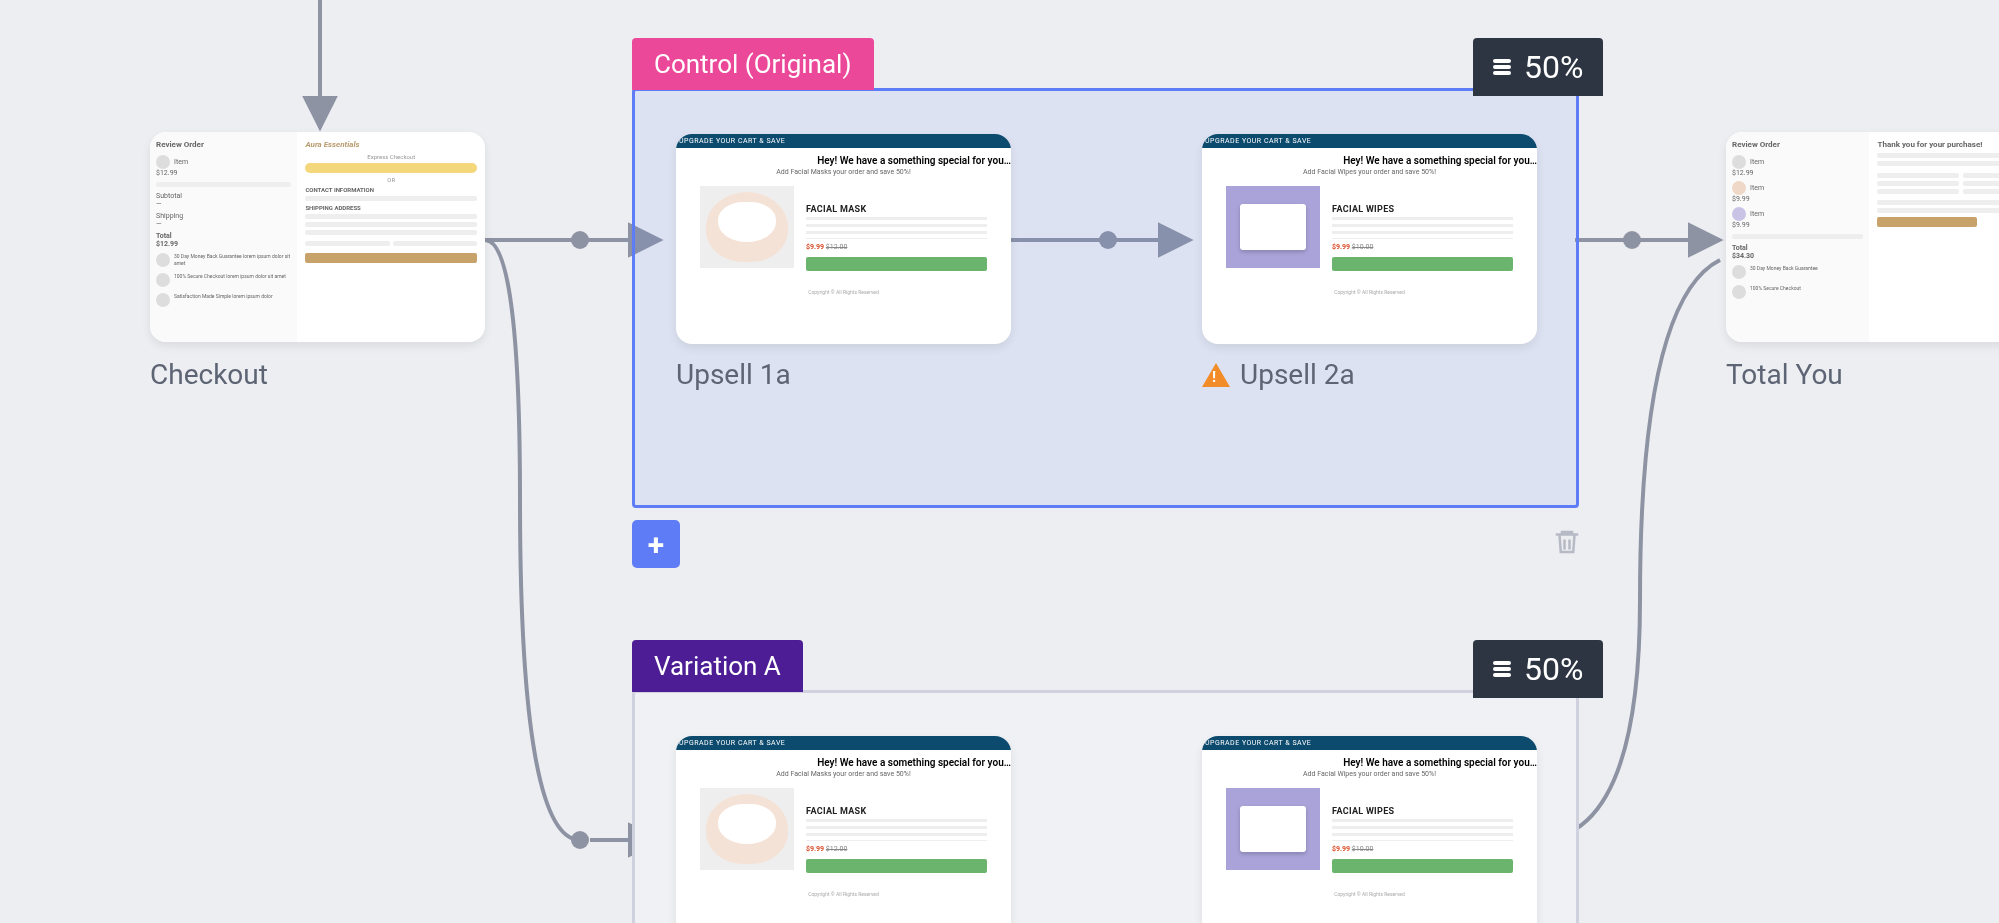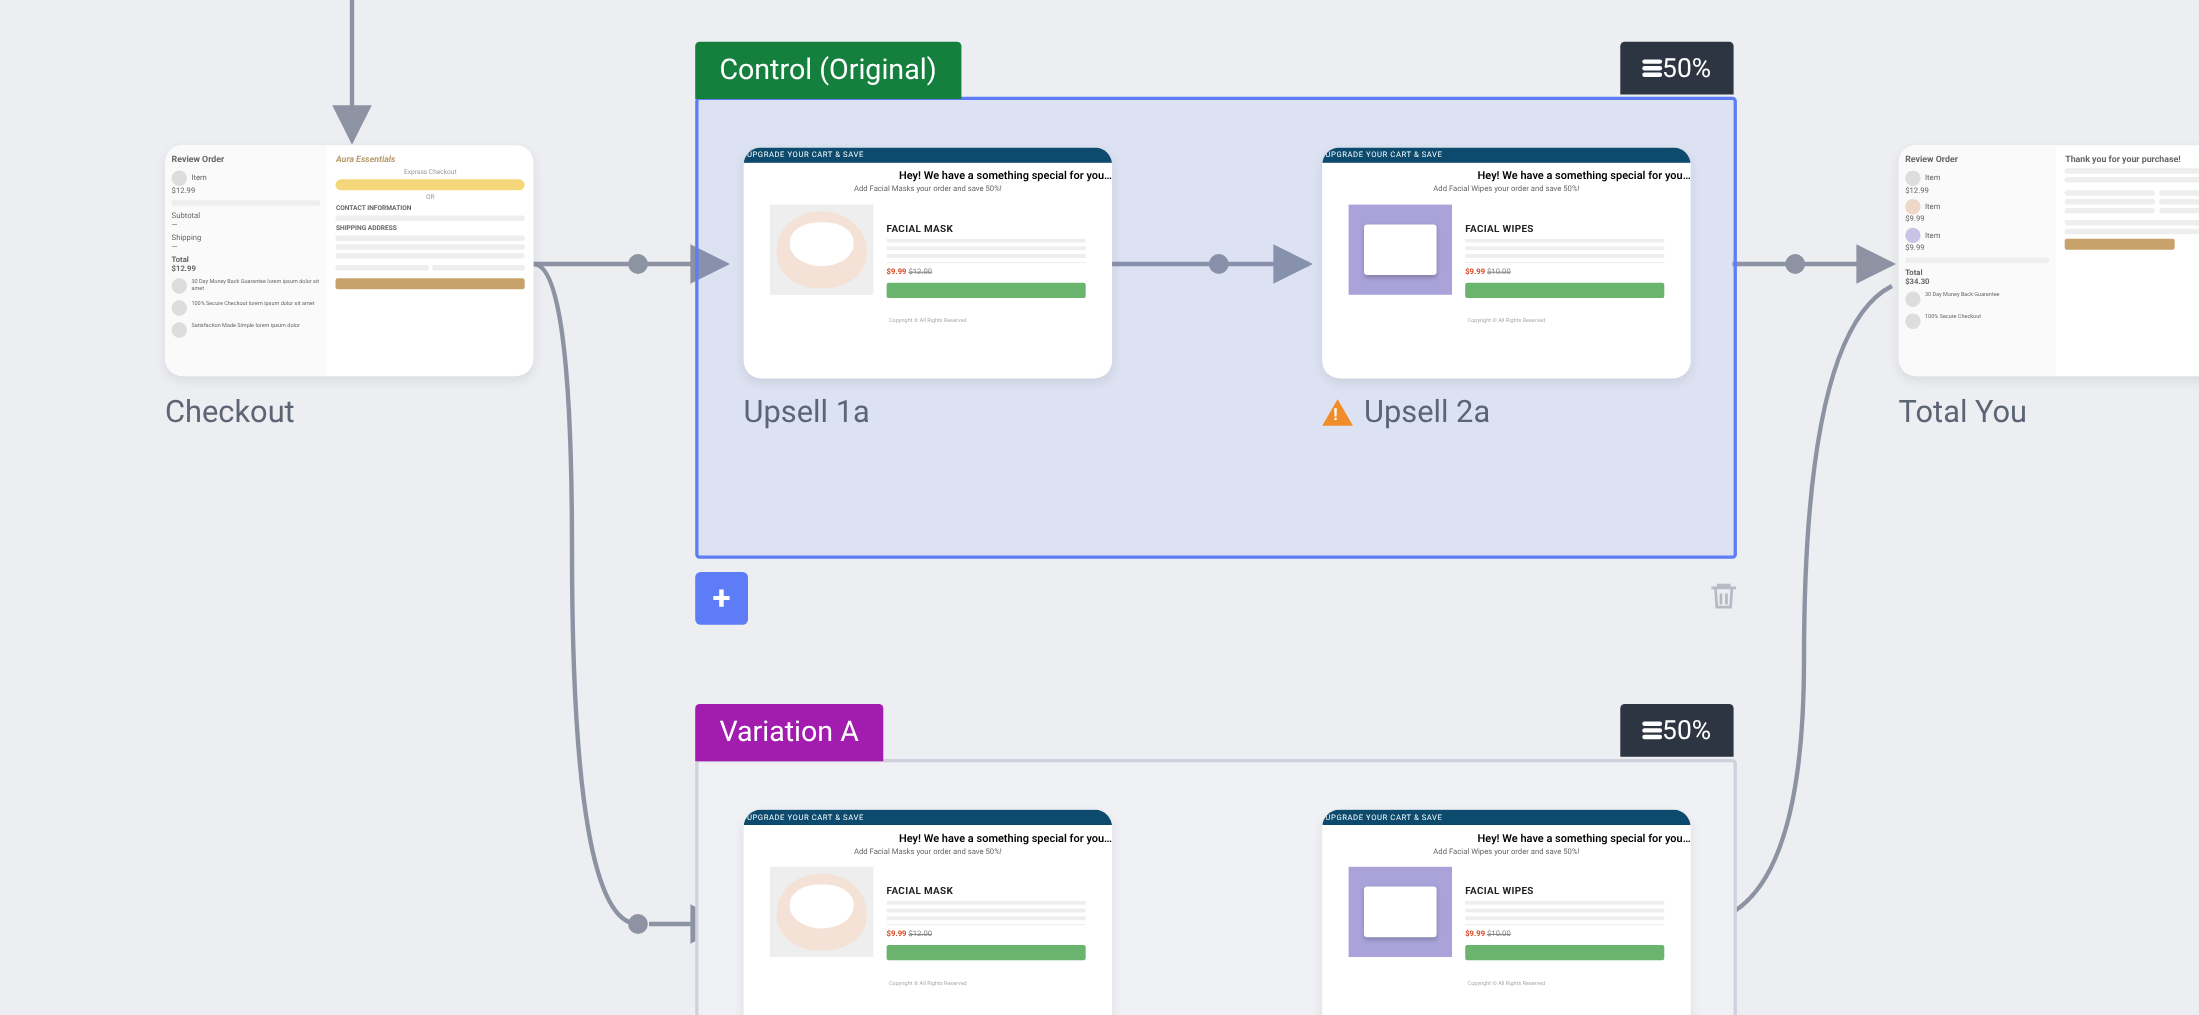--- a/index.html
+++ b/index.html
@@ -46,37 +46,37 @@
     border: 3px solid #5d7cf6;
     border-radius: 4px;
     background: rgba(93,124,246,.10);
   }
   .variant-group.inactive {
     border-color: #cfd2de;
     background: #f0f1f5;
   }
   .variant-tab {
     position: absolute;
-    background: #15803d;
+    background: #ec4899;
     color: #fff;
     font-size: 26px;
     padding: 11px 22px;
     border-radius: 4px 4px 0 0;
   }
-  .variant-tab.inactive { background:#a21caf; }
+  .variant-tab.inactive { background:#4c1d95; }
   .traffic-badge {
     position: absolute;
     background: #2d3543;
     color: #fff;
-    font-size: 24px;
+    font-size: 32px;
     padding: 10px 20px;
     border-radius: 4px 4px 0 0;
     display: flex;
     align-items: center;
-    gap: 0;
+    gap: 13px;
   }
   .traffic-icon {
     width: 18px; height: 20px;
     position: relative;
   }
   .traffic-icon::before, .traffic-icon::after {
     content:""; position:absolute; left:0; right:0; height:4px; background:#fff; border-radius:2px;
   }
   .traffic-icon::before { top:2px; }
   .traffic-icon::after { bottom:2px; }

